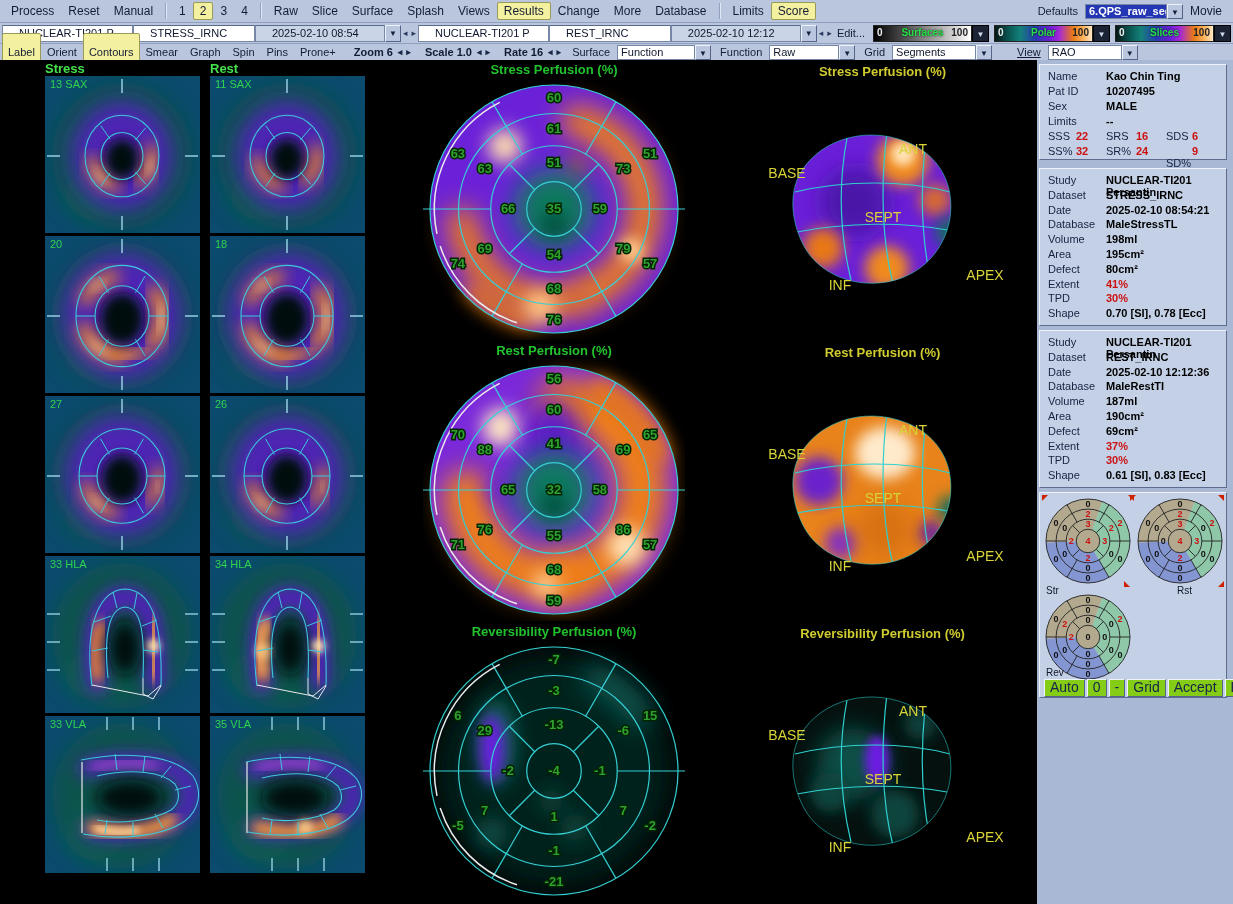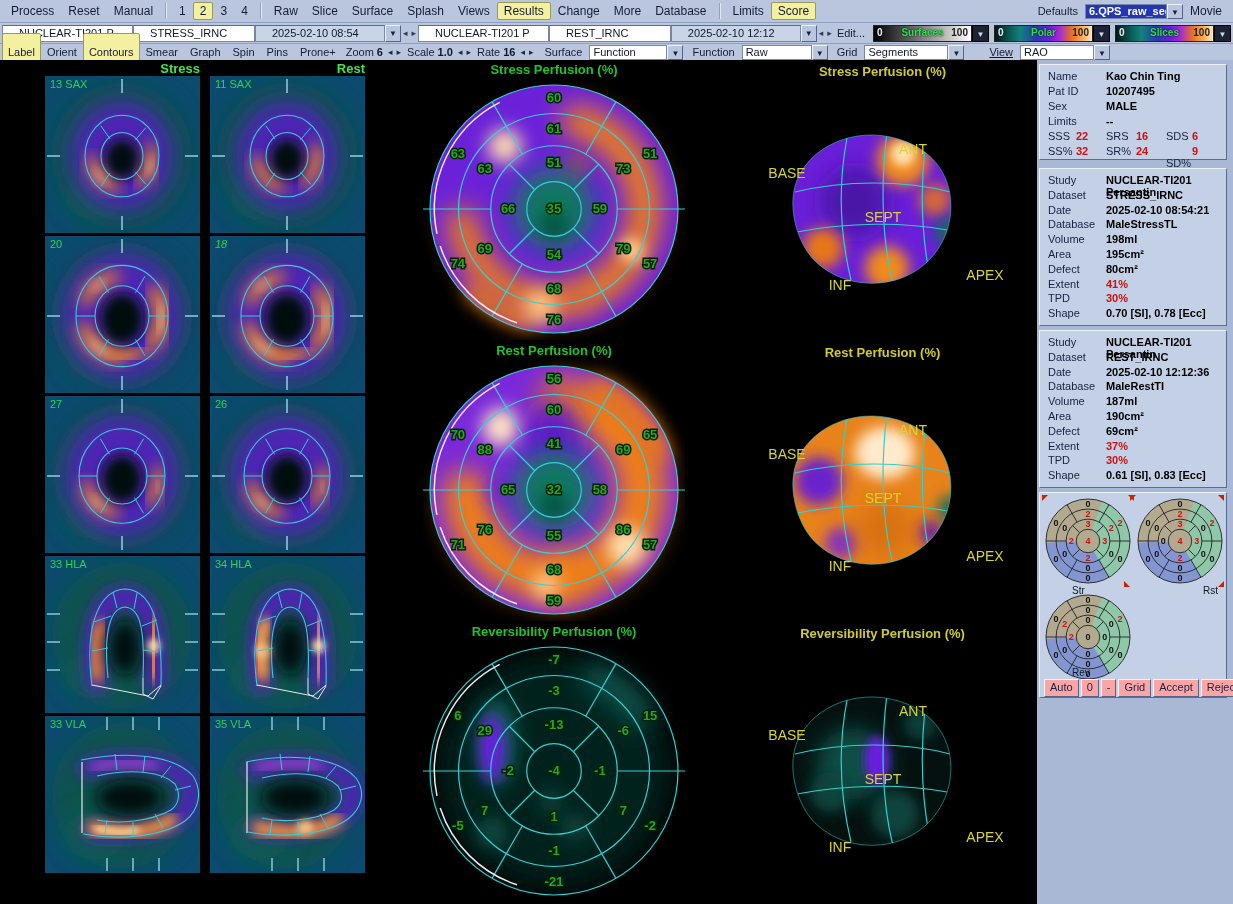--- a/index.html
+++ b/index.html
@@ -16,56 +16,56 @@
   .tbtn.active{background:#f3f0a0;border:1px solid #9a9a58;}
   .tsep{width:1px;height:16px;background:#91a1c0;border-right:1px solid #dfe8f5;margin:0 5px;}
   .tlabel{font-size:11px;color:#141d34;padding:0 3px;white-space:nowrap;}
   .field{background:#fff;border:1px solid #7586a6;border-top-color:#5a6a8a;font-size:11px;color:#10182e;
          height:15px;line-height:15px;padding:0 16px;overflow:hidden;white-space:nowrap;}
   .combo{display:flex;align-items:stretch;}
   .combo .field{background:#c9d4e7;}
   .ddbtn{width:14px;background:#b9c6dd;border:1px solid;border-color:#eef3fb #55648a #55648a #eef3fb;
          font-size:8px;color:#13203e;text-align:center;line-height:15px;cursor:default;}
   .navbtn{font-size:9px;color:#2a3a5e;padding:0 2px;line-height:15px;cursor:default;}
-  .spin{display:flex;align-items:center;font-size:11px;color:#141d34;margin-left:4px;white-space:nowrap;}
+  .spin{display:flex;align-items:center;font-size:11px;color:#141d34;margin-left:12px;white-space:nowrap;font-weight:bold;}
   .spin b{margin:0 3px;color:#0d1730;}
   .spin .arr{font-size:9px;padding:0 2px;color:#1a2848;}
   .sel{display:flex;align-items:stretch;margin-left:4px;height:15px;}
   .sel .val{background:#fff;border:1px solid #7586a6;font-size:11px;color:#10182e;padding:0 3px;line-height:13px;white-space:nowrap;overflow:hidden;}
   .sel.blue .val{background:#2336b4;color:#fff;font-weight:bold;}
   .cbar{display:flex;align-items:stretch;height:17px;margin-left:5px;}
   .cbar .grad{width:97px;position:relative;border:1px solid #222;}
   .cbar .grad span{position:absolute;top:1px;font-size:10px;font-weight:bold;}
   .cbar .gmin{left:3px;color:#eee;}
   .cbar .gname{left:50%;transform:translateX(-50%);color:#27e04a;text-shadow:0 0 2px #000;}
   .cbar .gmax{right:3px;color:#222;}
   .cbar .dd{width:15px;background:#1c2334;color:#cfdaec;font-size:8px;text-align:center;line-height:17px;border:1px solid #000;}
   .grad.gray{background:linear-gradient(90deg,#000,#fff);}
   .grad.heat{background:linear-gradient(90deg,#041616 0%,#0a5a56 15%,#14807a 26%,#283ab0 42%,#6a1fd4 56%,#a428d8 66%,#e87818 80%,#ffb25c 91%,#ffe8c8 100%);}
   
   #main{position:absolute;top:60px;left:0;width:1037px;height:844px;background:#000;}
-  .grnhead{position:absolute;font-size:13px;font-weight:bold;color:#46e24c;text-align:right;width:155px;}
+  .grnhead{position:absolute;font-size:13px;font-weight:bold;color:#46e24c;text-align:left;width:155px;}
   .slicecell{position:absolute;width:155px;height:157px;background:#0c4a6e;}
   .slicelabel{position:absolute;left:5px;top:2px;font-size:11px;color:#2fd34f;z-index:3;}
   .pblock{position:absolute;width:300px;}
   .ptitle{font-size:13px;font-weight:bold;color:#22c22e;text-align:center;height:16px;}
   .stitle{font-size:13px;font-weight:bold;color:#cfcb30;text-align:center;height:16px;}
   
   #rightcol{position:absolute;top:60px;left:1037px;width:228px;height:844px;background:#a9b9d5;}
   .panel{position:absolute;left:2px;width:188px;background:#c3d0e5;border:1px solid;border-color:#eef3fb #5d6c8c #5d6c8c #eef3fb;box-sizing:border-box;}
   .prow{position:absolute;left:0;width:100%;font-size:11px;color:#162240;}
   .prow .lab{position:absolute;left:8px;}
   .prow .val{position:absolute;left:66px;font-weight:bold;color:#000;}
   .prow .val.red, .scoreitem b.red{color:#cc1111;}
   .scoreitem{position:absolute;font-size:11px;color:#162240;}
   .scoreitem b{font-weight:bold;}
-  .mapslabel{position:absolute;font-size:10px;color:#101828;margin-left:26px;}
+  .mapslabel{position:absolute;font-size:10px;color:#101828;}
   .ctri{position:absolute;width:0;height:0;border-style:solid;}
   .btnrow{position:absolute;display:flex;gap:2px;}
-  .pbtn{background:#fca5a5;border:1px solid;border-color:#eef3fb #55648a #55648a #eef3fb;font-size:11px;color:#16224a;
+  .pbtn{background:#84cc16;border:1px solid;border-color:#eef3fb #55648a #55648a #eef3fb;font-size:14px;color:#16224a;
         padding:0 5px;height:16px;line-height:15px;cursor:default;white-space:nowrap;}
 </style>
 </head>
 <body>
 
 <div id="app">
     <div class="tbrow" id="tb1">
       <div class="tbtn">Process</div>
       <div class="tbtn">Reset</div>
       <div class="tbtn">Manual</div>
@@ -294,21 +294,21 @@
           <line x1="63.5" y1="103.38268590217984" x2="54" y2="119.83716857408417" stroke="#3cc8dc" stroke-width="1"></line>
           <line x1="50" y1="80" x2="31" y2="80.00000000000001" stroke="#3cc8dc" stroke-width="1"></line>
           <line x1="63.499999999999986" y1="56.61731409782016" x2="53.99999999999998" y2="40.16283142591583" stroke="#3cc8dc" stroke-width="1"></line>
           <line x1="77" y1="3" x2="77" y2="17" stroke="#9fd8ec" stroke-width="1.4"></line>
           <line x1="77" y1="140" x2="77" y2="154" stroke="#9fd8ec" stroke-width="1.4"></line>
           <line x1="2" y1="80" x2="15" y2="80" stroke="#9fd8ec" stroke-width="1.4"></line>
           <line x1="140" y1="80" x2="153" y2="80" stroke="#9fd8ec" stroke-width="1.4"></line>
         </svg>
         <div class="slicelabel">20</div>
       </div>
-      <div class="slicecell" style="left: 210px; top: 176px; font-style: italic;">
+      <div class="slicecell" style="left: 210px; top: 176px;">
         <svg width="155" height="157" viewBox="0 0 155 157" style="position:absolute;inset:0;">
           <filter id="f12" x="-60%" y="-60%" width="220%" height="220%">
             <feGaussianBlur stdDeviation="11"></feGaussianBlur>
           </filter>
           <filter id="f13" x="-60%" y="-60%" width="220%" height="220%">
             <feGaussianBlur stdDeviation="8"></feGaussianBlur>
           </filter>
           <filter id="f14" x="-60%" y="-60%" width="220%" height="220%">
             <feGaussianBlur stdDeviation="6"></feGaussianBlur>
           </filter>

